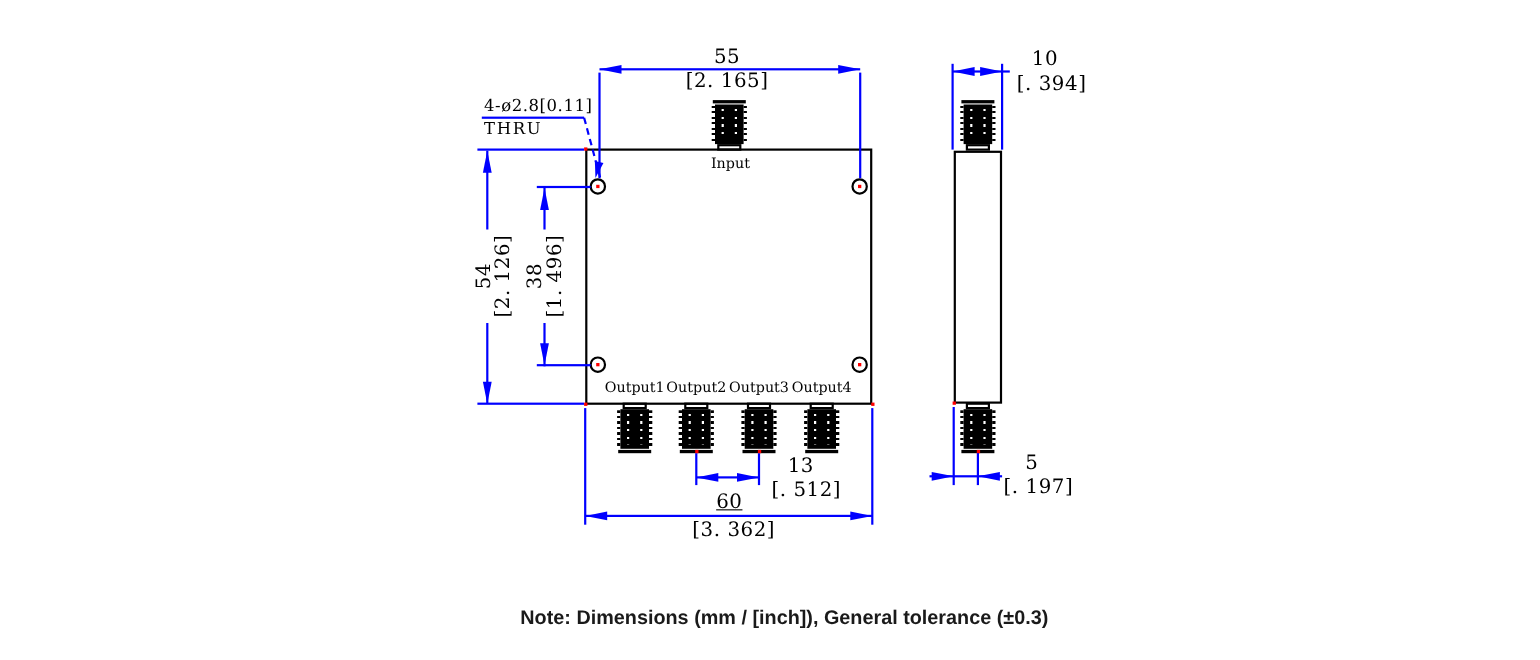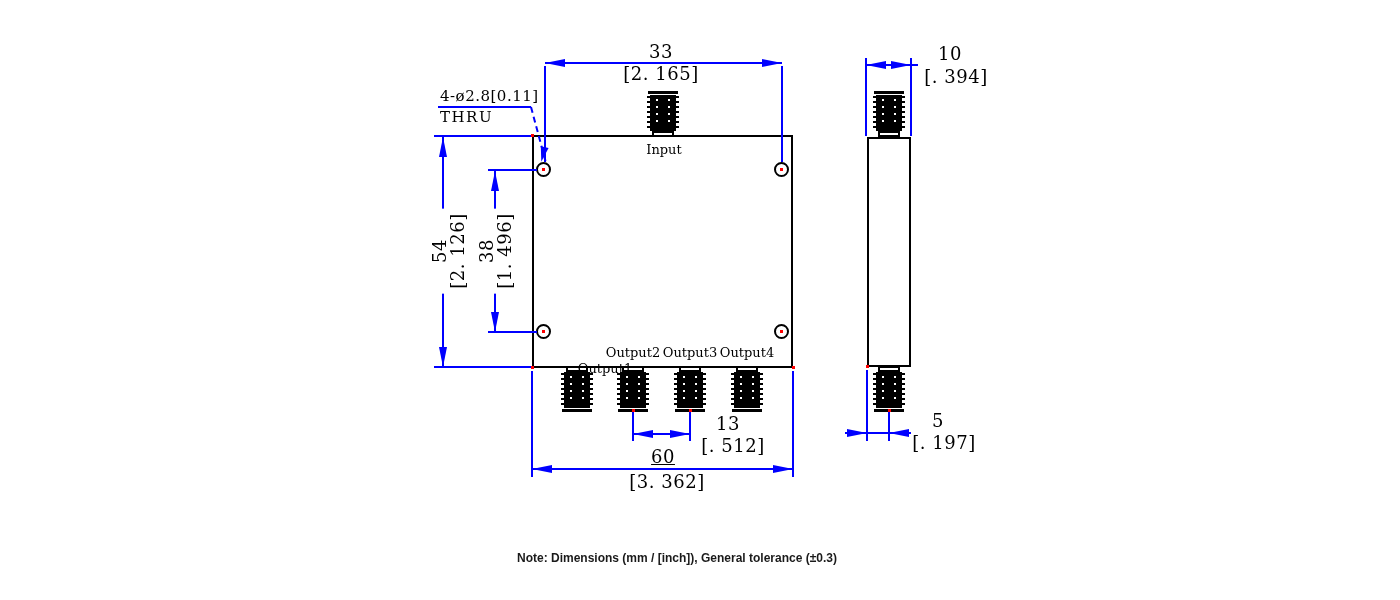--- a/index.html
+++ b/index.html
@@ -43,21 +43,21 @@
   
   .dimtext{position:absolute;font-size:18px;line-height:19px;letter-spacing:0.5px;white-space:nowrap;
     transform:translateX(-50%);text-align:center;z-index:5;}
   .dimrot{position:absolute;font-size:18px;line-height:18px;letter-spacing:0.5px;white-space:nowrap;text-align:center;
     transform:translate(-50%,-50%) rotate(-90deg);background:#fff;padding:1px 5px;z-index:5;}
   .callout{position:absolute;font-size:15px;line-height:16px;letter-spacing:0.5px;white-space:nowrap;z-index:5;}
   .portlabel{position:absolute;font-size:13px;line-height:13px;white-space:nowrap;transform:translateX(-50%);z-index:3;}
   .note{position:absolute;font-family:"Liberation Sans","DejaVu Sans",sans-serif;font-weight:700;color:#1a1a1a;
     white-space:nowrap;transform:translateX(-50%);z-index:5;}
   .note-zh{font-size:19px;}
-  .note-en{font-size:12px;}
+  .note-en{font-size:18px;margin-left:36px;}
 </style>
 </head>
 <body>
 
 <div class="canvas">
 
   <div class="box" style="left:532px;top:135px;width:261px;height:233px;"></div>
 
   <div class="hole" style="left:536px;top:162px;">
       <i class="cmark"></i>
@@ -108,21 +108,21 @@
   </div>
   <div class="connector down" style="left:734px;top:366px;">
     <div class="pedestal"></div>
     <div class="body">
         <i class="dots d1"></i>
         <i class="dots d2"></i>
       </div>
     <div class="cap"></div>
   </div>
 
-  <div class="portlabel" style="left:577px;top:362px;margin-left:28px;">Output1</div>
+  <div class="portlabel" style="left:577px;top:346px;">Output1</div>
   <div class="portlabel" style="left:633px;top:346px;">Output2</div>
   <div class="portlabel" style="left:690px;top:346px;">Output3</div>
   <div class="portlabel" style="left:747px;top:346px;">Output4</div>
 
   <div class="box" style="left:867px;top:137px;width:44px;height:230px;"></div>
   <div class="connector up" style="left:876px;top:91px;">
     <div class="cap"></div>
     <div class="body">
         <i class="dots d1"></i>
         <i class="dots d2"></i>
@@ -136,21 +136,21 @@
         <i class="dots d2"></i>
       </div>
     <div class="cap"></div>
   </div>
 
   <div class="vl" style="left:544px;top:66px;height:96px;"></div>
   <div class="vl" style="left:781px;top:66px;height:96px;"></div>
   <div class="hl" style="left:545px;top:62px;width:237px;"></div>
   <div class="ar ar-l" style="left:545px;top:59px;"></div>
   <div class="ar ar-r" style="left:762px;top:59px;"></div>
-  <div class="dimtext" style="left:661px;top:42px;">33</div>
+  <div class="dimtext" style="left:661px;top:42px;">55</div>
   <div class="dimtext" style="left:661px;top:64px;">[2. 165]</div>
 
   <div class="vl" style="left:865px;top:58px;height:78px;"></div>
   <div class="vl" style="left:910px;top:58px;height:78px;"></div>
   <div class="hl" style="left:866px;top:64px;width:52px;"></div>
   <div class="ar ar-l" style="left:866px;top:61px;"></div>
   <div class="ar ar-r" style="left:891px;top:61px;"></div>
   <div class="dimtext" style="left:950px;top:44px;">10</div>
   <div class="dimtext" style="left:956px;top:67px;">[. 394]</div>
 

